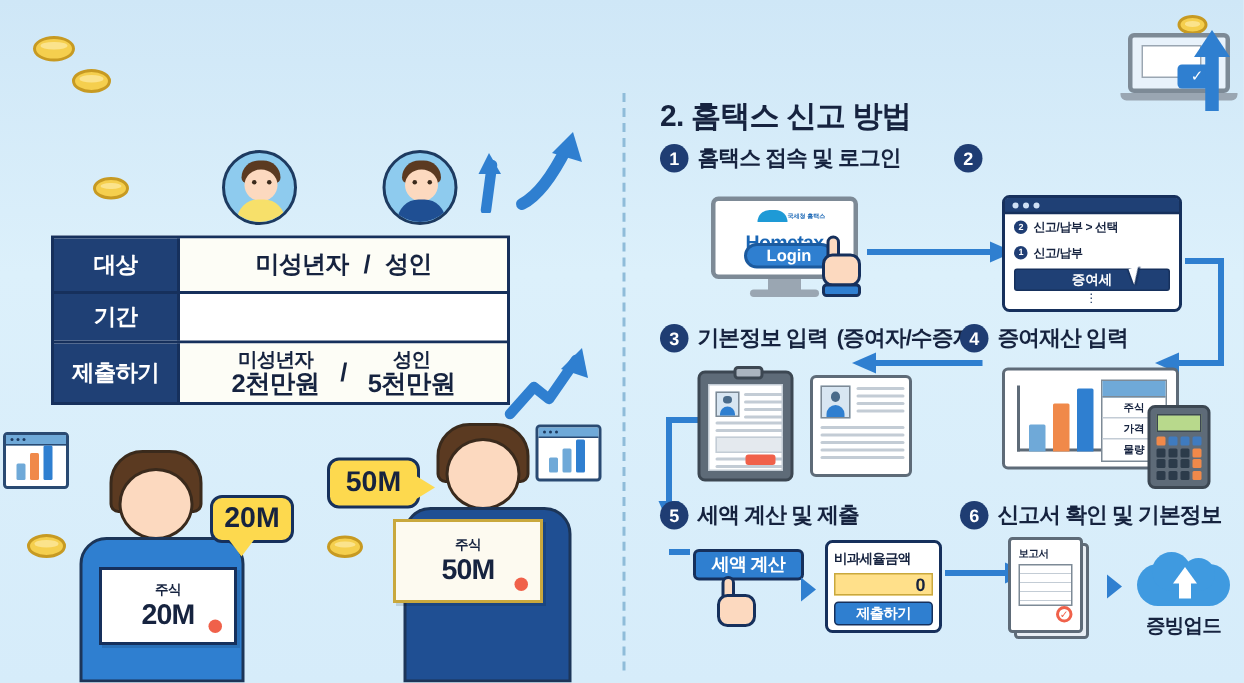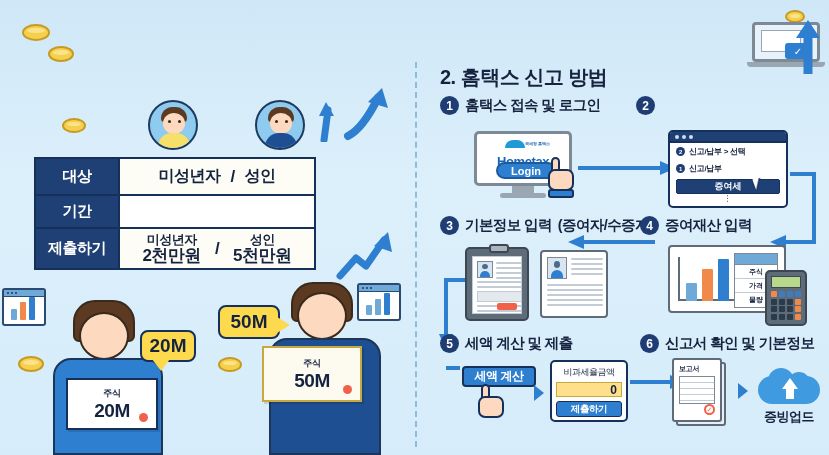--- a/index.html
+++ b/index.html
@@ -37,21 +37,21 @@
   #sec2-title { left: 440px; top: 64px; }
 
   
   .divider {
     position: absolute; left: 415px; top: 62px; width: 0; height: 385px;
     border-left: 2px dashed #8fbcd9;
   }
 
   
   .lt-table {
-    position: absolute; left: 34px; top: 157px; width: 282px;
+    position: absolute; left: 34px; top: 157px; width: 306px;
     border: 2px solid #16305c; background: #fff;
   }
   .lt-row { display: flex; border-bottom: 2px solid #16305c; }
   .lt-row:last-child { border-bottom: none; }
   .lt-head {
     width: 84px; flex: 0 0 84px; background: #1f4075; color: #fff;
     font-size: 15px; font-weight: bold; letter-spacing: -0.5px;
     display: flex; align-items: center; justify-content: center;
     border-right: 2px solid #16305c; padding: 6px 2px;
   }
@@ -182,21 +182,21 @@
   .calc { position: absolute; right: -4px; bottom: -6px; width: 42px; height: 56px; background: #5e6b78; border: 2px solid #3c4752; border-radius: 5px; }
   .calc-screen { position: absolute; left: 4px; top: 4px; right: 4px; height: 12px; background: #b8d98c; border: 1px solid #3c4752; }
   .calc-keys { position: absolute; left: 4px; top: 19px; right: 4px; bottom: 4px; display: grid; grid-template-columns: repeat(4, 1fr); grid-gap: 1.5px; }
   .ck { background: #2c3b4a; border-radius: 1px; }
   .ck.o { background: #f0894a; }
   .ck.b { background: #3f7bbf; }
 
   
   #calcbtn5 { position: absolute; left: 462px; top: 366px; width: 74px; height: 21px; background: #2f7fd0; border: 2px solid #16305c; border-radius: 4px; color: #fff; font-size: 12px; font-weight: bold; display: flex; align-items: center; justify-content: center; letter-spacing: -0.5px; }
   #form5 { position: absolute; left: 550px; top: 360px; width: 78px; height: 62px; background: #fff; border: 2.5px solid #16305c; border-radius: 5px; padding: 4px; }
-  .f-lbl { font-size: 9px; font-weight: normal; color: #16233f; text-align: center; letter-spacing: -0.5px; }
+  .f-lbl { font-size: 9px; font-weight: bold; color: #16233f; letter-spacing: -0.5px; }
   .f-val { margin-top: 3px; height: 15px; background: #ffe08a; border: 1px solid #c9a83d; display: flex; align-items: center; justify-content: flex-end; padding-right: 4px; font-size: 12px; font-weight: bold; color: #16233f; }
   .f-btn { margin-top: 4px; height: 16px; background: #2f7fd0; border: 1.5px solid #16305c; border-radius: 3px; color: #fff; font-size: 9.5px; font-weight: bold; display: flex; align-items: center; justify-content: center; letter-spacing: -0.4px; }
 
   
   #report6 { position: absolute; left: 672px; top: 358px; width: 58px; height: 70px; }
   .rp-back { position: absolute; left: 4px; top: 4px; width: 50px; height: 64px; background: #e8eef4; border: 2px solid #5e6b78; border-radius: 3px; }
   .rp-front { position: absolute; left: 0; top: 0; width: 50px; height: 64px; background: #fff; border: 2px solid #5e6b78; border-radius: 3px; }
   .rp-title { font-size: 7px; font-weight: bold; color: #16233f; margin: 4px 0 0 5px; letter-spacing: -0.3px; }
   .rp-grid { position: absolute; left: 5px; top: 16px; right: 5px; height: 28px; border: 1px solid #7d8a96; background: repeating-linear-gradient(#fff 0 5px, #c3ccd5 5px 6px); }
   .rp-check { position: absolute; right: 5px; bottom: 5px; width: 11px; height: 11px; border-radius: 50%; border: 2px solid #f0614a; color: #f0614a; font-size: 7px; display: flex; align-items: center; justify-content: center; }

